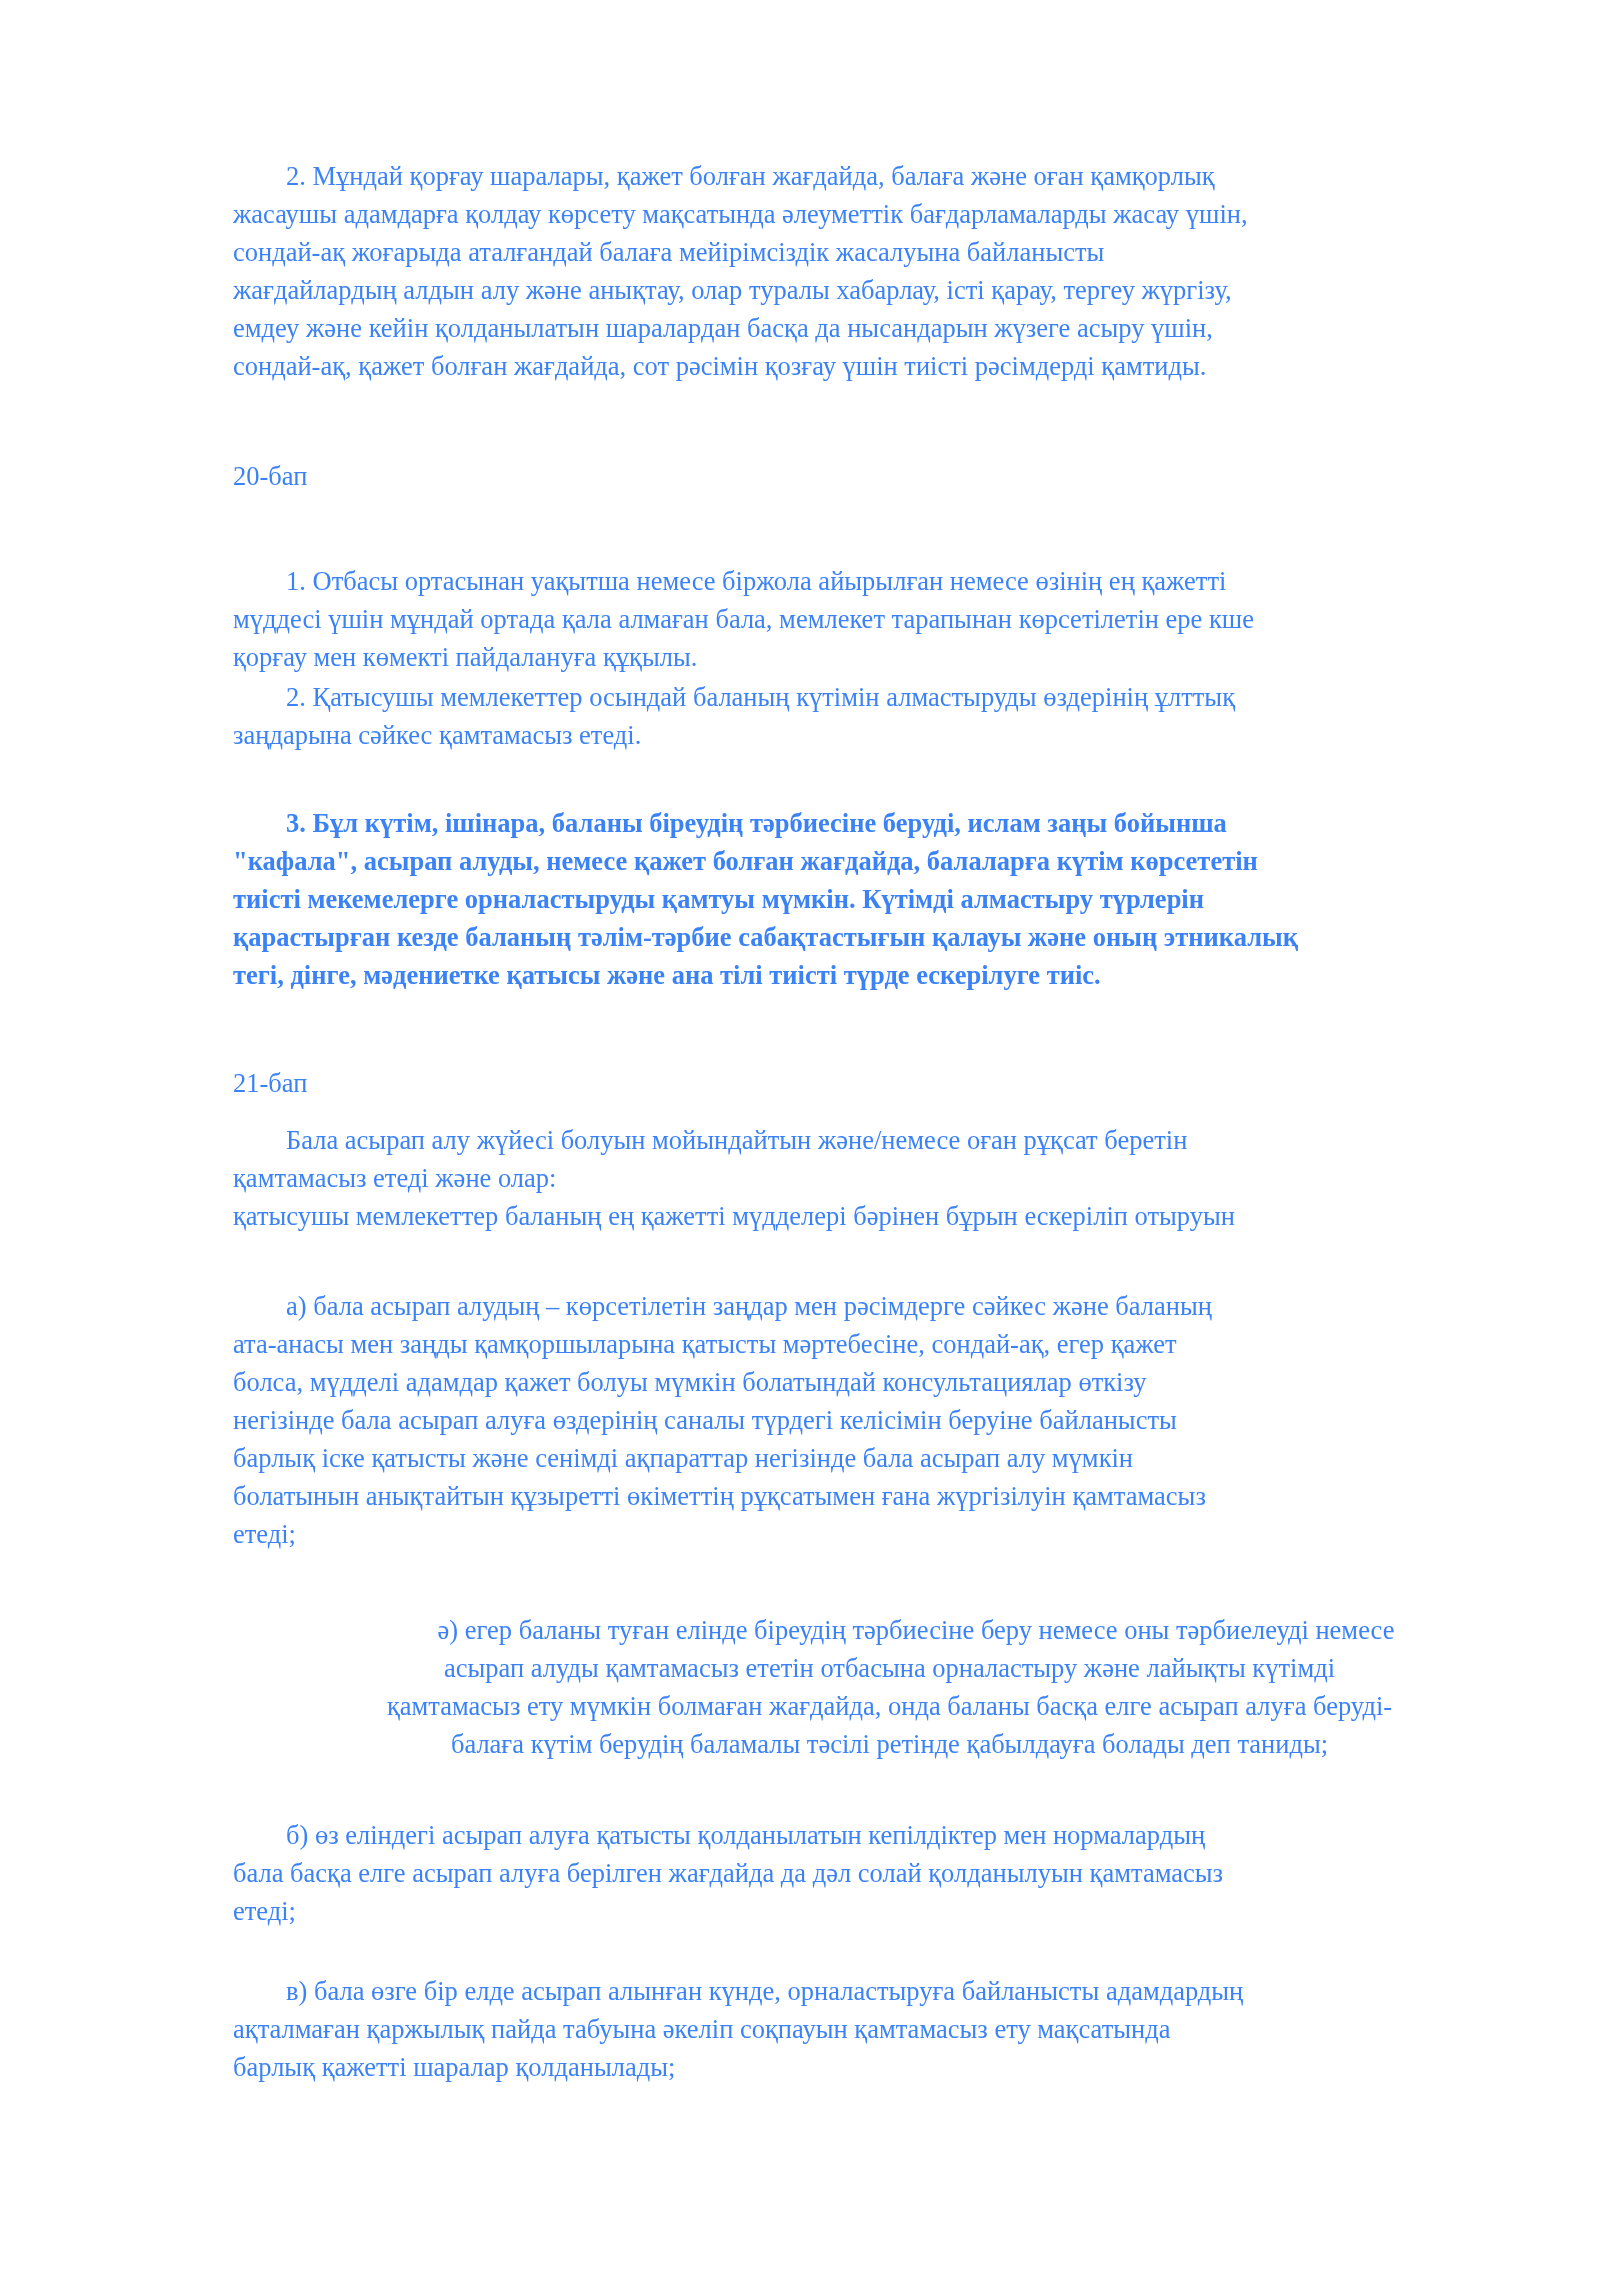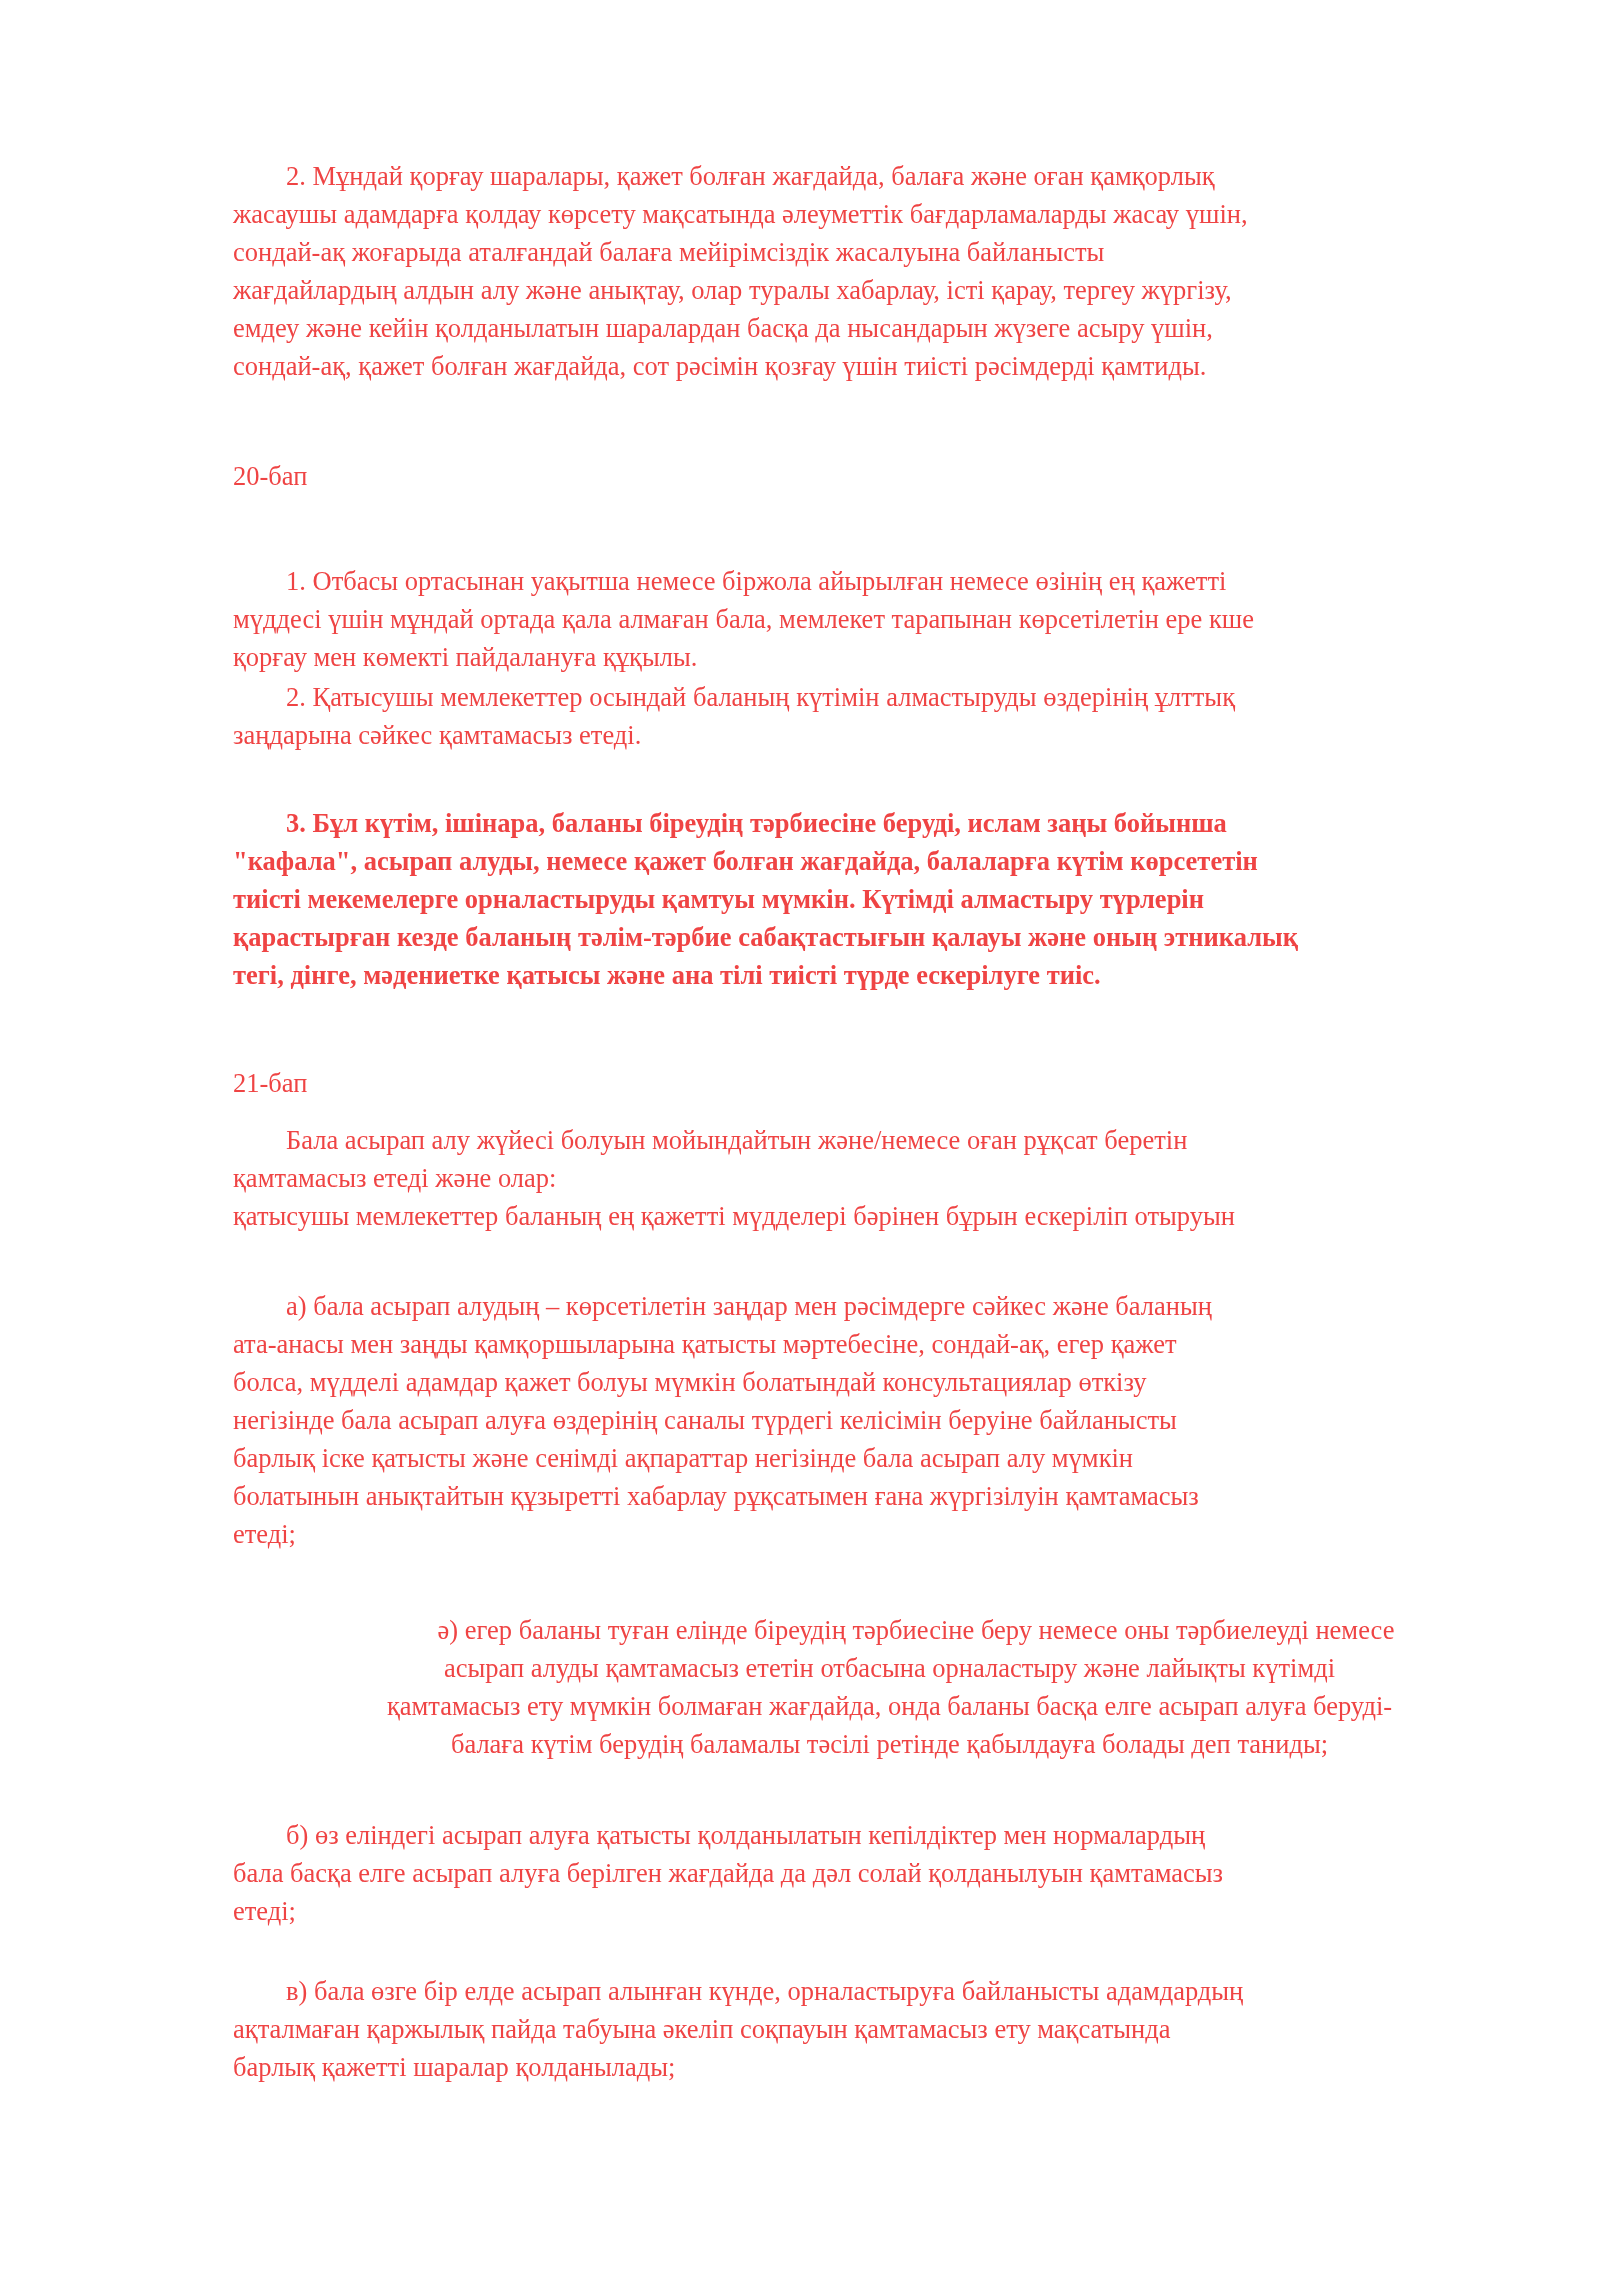--- a/index.html
+++ b/index.html
@@ -1,19 +1,19 @@
 <!DOCTYPE html>
 <html><head>
 <meta charset="utf-8">
 <style>
   html, body { margin: 0; padding: 0; background: #ffffff; }
   body { width: 1621px; height: 2293px; position: relative; overflow: hidden; }
   .page {
     position: absolute; left: 0; top: 0; width: 1621px; height: 2293px;
-    background: #ffffff; color: #ef4444;
+    background: #ffffff; color: #3b82f6;
     font-family: "Liberation Serif", "DejaVu Serif", serif;
     font-size: 26.5px;
   }
   .block { position: absolute; left: 233px; width: 1313px; }
   .line { display: block; height: 38px; line-height: 38px; white-space: nowrap; }
   .line.indent { padding-left: 53px; }
   .heading { position: absolute; left: 233px; height: 38px; line-height: 38px; white-space: nowrap; }
 </style>
 </head>
 <body>
@@ -57,21 +57,21 @@
     <span class="line">қамтамасыз етеді және олар:</span>
     <span class="line">қатысушы мемлекеттер баланың ең қажетті мүдделері бәрінен бұрын ескеріліп отыруын</span>
   </div>
 
   <div class="block" style="top:1287px;">
     <span class="line indent">а) бала асырап алудың – көрсетілетін заңдар мен рәсімдерге сәйкес және баланың</span>
     <span class="line">ата-анасы мен заңды қамқоршыларына қатысты мәртебесіне, сондай-ақ, егер қажет</span>
     <span class="line">болса, мүдделі адамдар қажет болуы мүмкін болатындай консультациялар өткізу</span>
     <span class="line">негізінде бала асырап алуға өздерінің саналы түрдегі келісімін беруіне байланысты</span>
     <span class="line">барлық іске қатысты және сенімді ақпараттар негізінде бала асырап алу мүмкін</span>
-    <span class="line">болатынын анықтайтын құзыретті хабарлау рұқсатымен ғана жүргізілуін қамтамасыз</span>
+    <span class="line">болатынын анықтайтын құзыретті өкіметтің рұқсатымен ғана жүргізілуін қамтамасыз</span>
     <span class="line">етеді;</span>
   </div>
 
   <div class="block" style="top:1611px;text-align:center;">
     <span class="line indent">ә) егер баланы туған елінде біреудің тәрбиесіне беру немесе оны тәрбиелеуді немесе</span>
     <span class="line">асырап алуды қамтамасыз ететін отбасына орналастыру және лайықты күтімді</span>
     <span class="line">қамтамасыз ету мүмкін болмаған жағдайда, онда баланы басқа елге асырап алуға беруді-</span>
     <span class="line">балаға күтім берудің баламалы тәсілі ретінде қабылдауға болады деп таниды;</span>
   </div>
 

